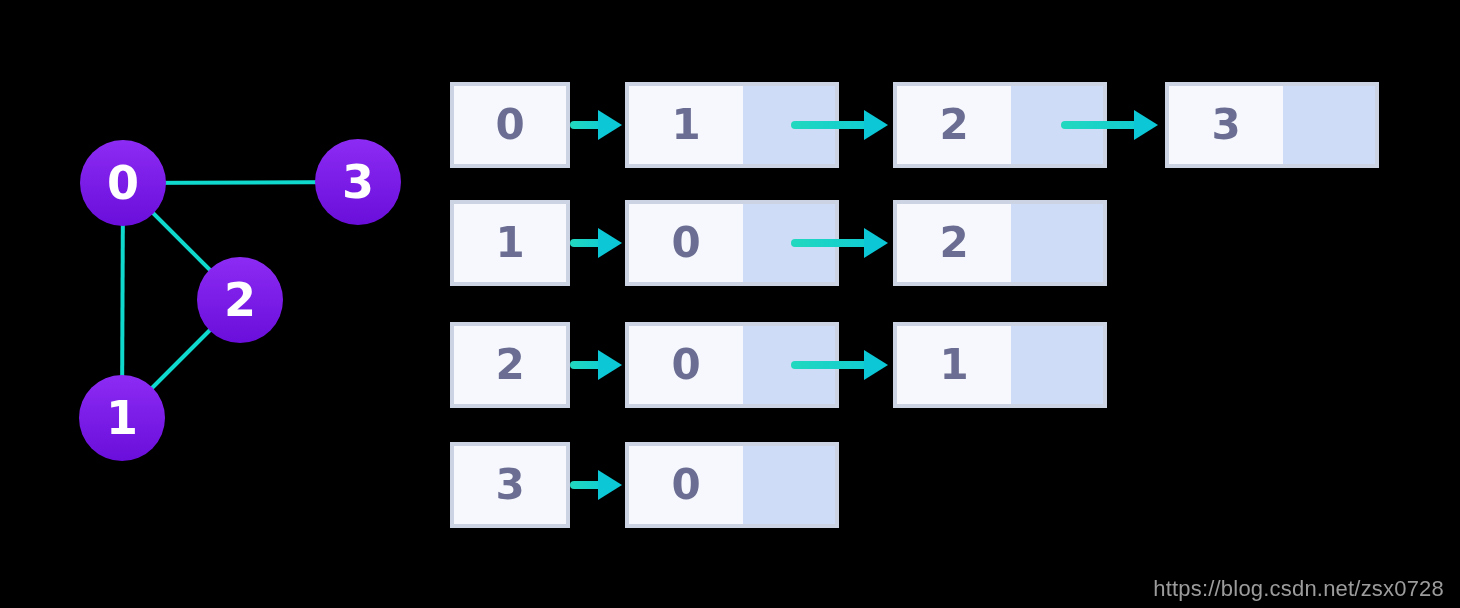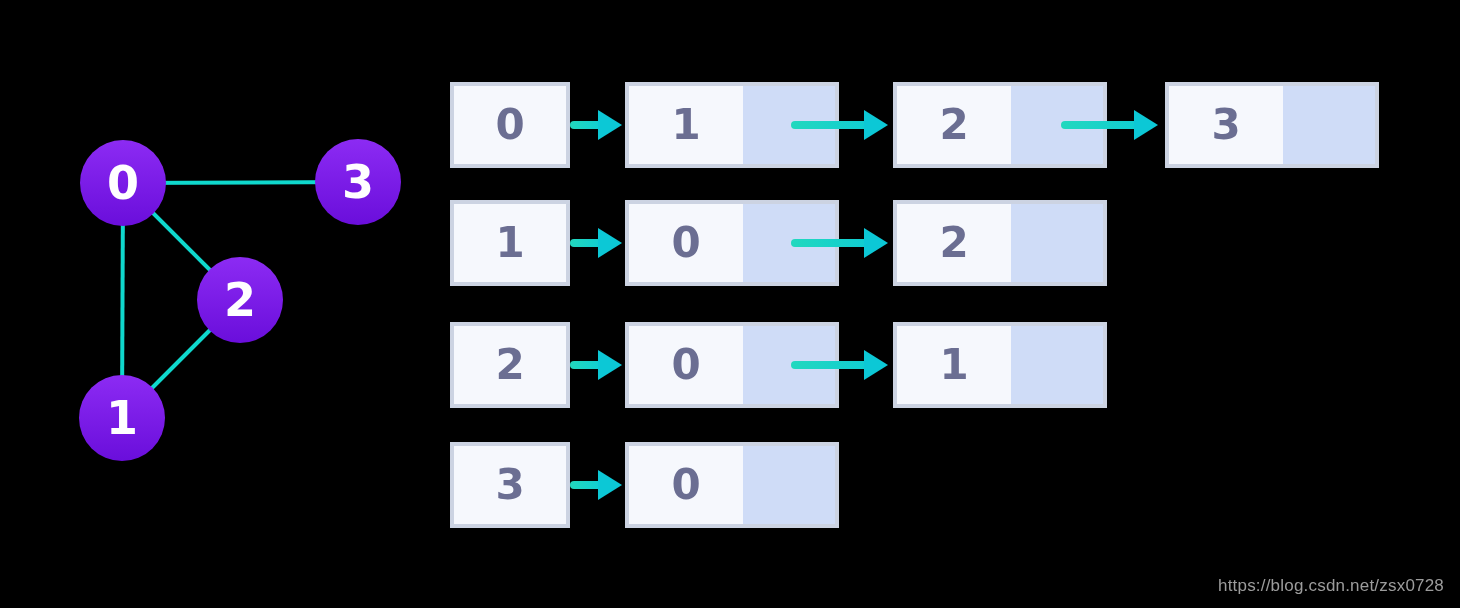--- a/index.html
+++ b/index.html
@@ -38,21 +38,21 @@
     border-radius:4px; background:linear-gradient(90deg,#22d8be,#10cdd2);
   }
   .arrow .tip {
     position:absolute; right:0; top:0; width:0; height:0;
     border-top:15px solid transparent; border-bottom:15px solid transparent;
     border-left:24px solid #0cc8d6;
   }
   
   .watermark {
     position:absolute; right:16px; top:576px;
-    font-size:17px; color:#9c9c9c; letter-spacing:0.2px;
+    font-size:22px; color:#9c9c9c; letter-spacing:0.2px;
   }
 </style>
 </head>
 <body>
 
 <div class="canvas">
 
   <svg class="graph-svg" width="380" height="400" viewBox="0 0 380 400">
     <defs>
       <linearGradient id="nodeGrad" x1="0" y1="0" x2="0" y2="1">

